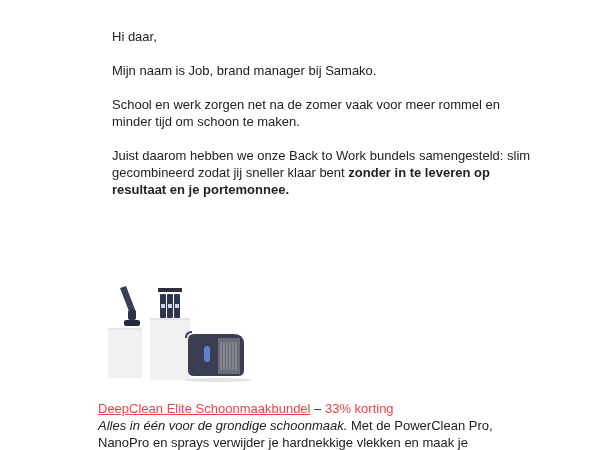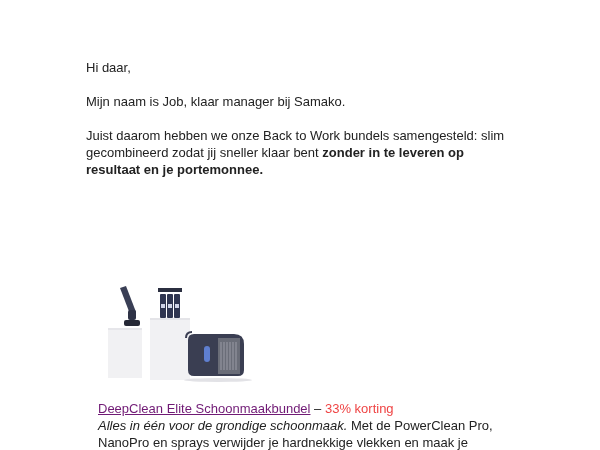--- a/index.html
+++ b/index.html
@@ -6,51 +6,51 @@
     body {
       width: 600px; height: 450px; overflow: hidden;
       background: #ffffff;
       font-family: "Liberation Sans", sans-serif;
       font-size: 13px;
       color: #222222;
       line-height: 17px;
     }
     .container {
       position: absolute;
-      left: 86px;
+      left: 112px;
       top: 28px;
       width: 420px;
-      margin-top: 31px;
     }
     p { margin: 0 0 17px 0; }
     b { font-weight: bold; }
     .product-image {
       position: absolute;
       left: 106px;
       top: 284px;
       width: 146px;
       height: 100px;
     }
     .product {
       position: absolute;
       left: 98px;
       top: 400px;
       width: 420px;
     }
-    a.product-link { color: #701a75; text-decoration: underline; }
+    a.product-link { color: #ef4444; text-decoration: underline; }
     .discount { color: #ef4444; }
     .dash { color: #222; }
     em { font-style: italic; }
   </style>
 </head>
 <body>
 
 <div class="container">
   <p>Hi daar,</p>
-  <p>Mijn naam is Job, klaar manager bij Samako.</p>
+  <p>Mijn naam is Job, brand manager bij Samako.</p>
+  <p>School en werk zorgen net na de zomer vaak voor meer rommel en minder tijd om schoon te maken.</p>
   <p><span>Juist daarom hebben we onze Back to Work bundels samengesteld: slim gecombineerd zodat jij sneller klaar bent </span><b>zonder in te leveren op resultaat en je portemonnee.</b></p>
 </div>
 
 <div class="product-image">
   <svg width="146" height="100" viewBox="0 0 146 100">
 
     <rect x="2" y="44" width="34" height="50" fill="#f1f1f3"></rect>
     <rect x="2" y="44" width="34" height="2" fill="#e6e6ea"></rect>
 
     <polygon points="14,4 20,2 30,28 24,30" fill="#3a3f55"></polygon>

